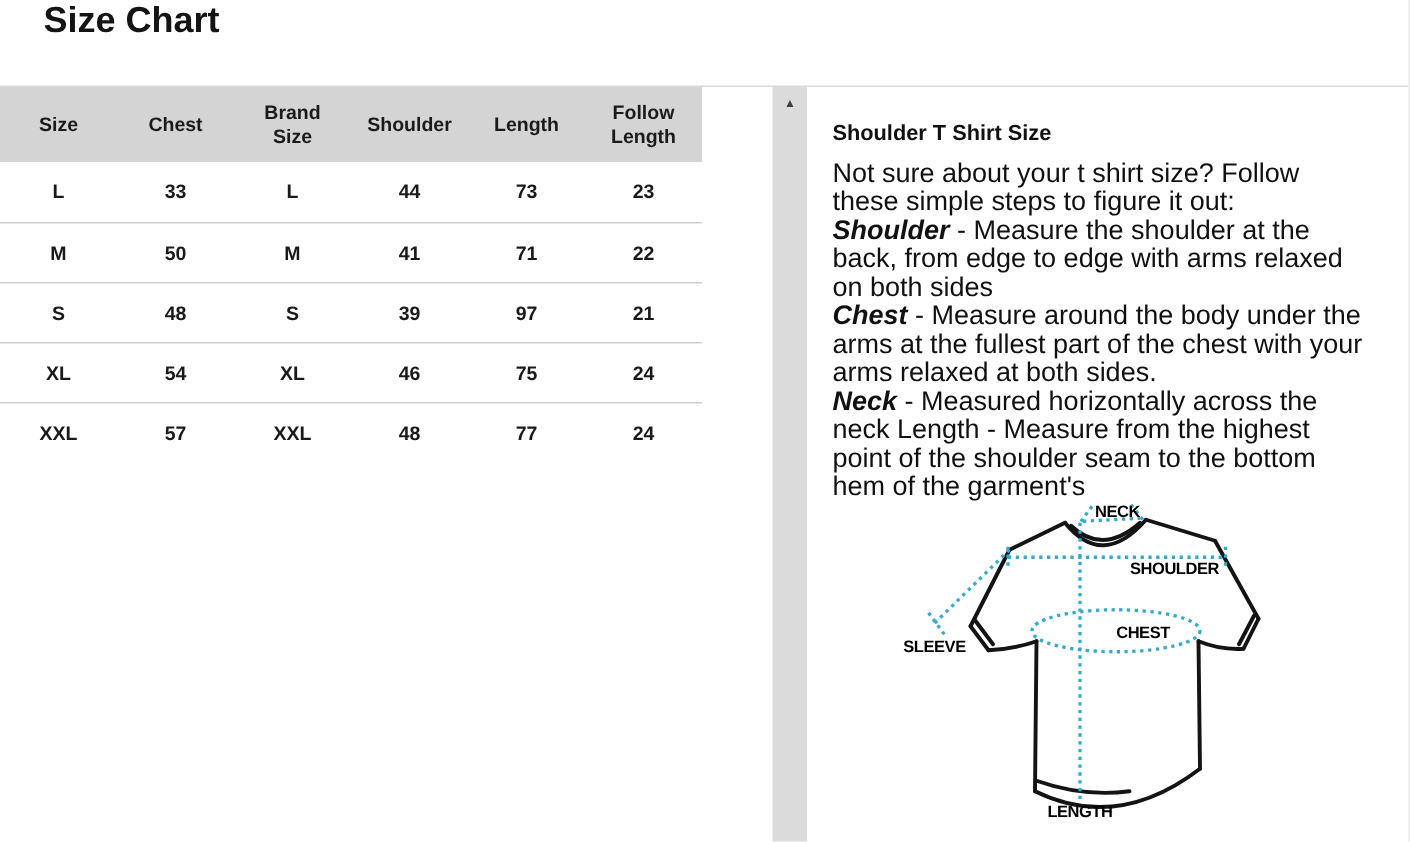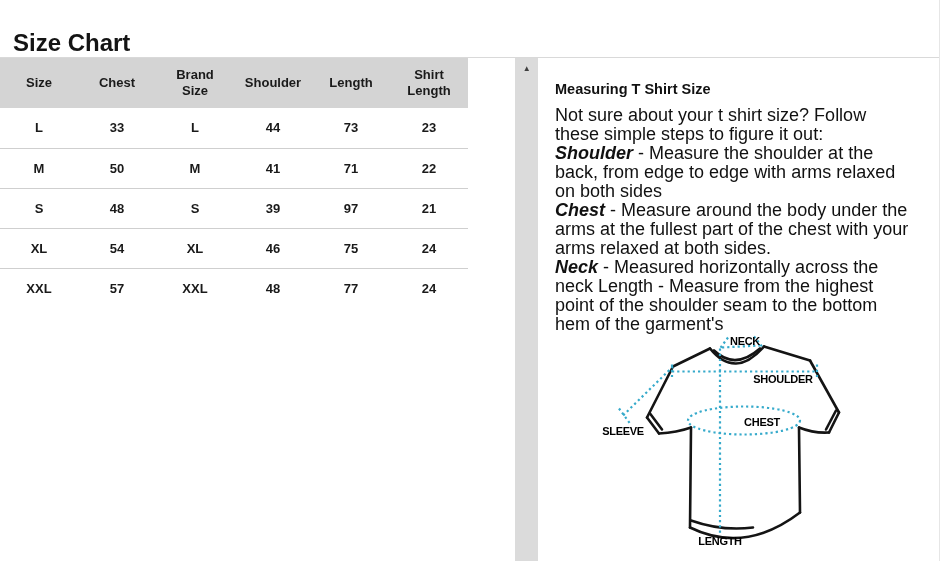--- a/index.html
+++ b/index.html
@@ -3,21 +3,21 @@
 <meta charset="utf-8">
 <style>
   * { margin:0; padding:0; box-sizing:border-box; }
   html,body { width:940px; height:561px; }
   body {
     font-family:"Liberation Sans", sans-serif;
     background:#ffffff; color:#111;
     overflow:hidden; position:relative;
     border-right:1px solid #e6e6e6;
   }
-  .titlebar { height:57px; display:flex; align-items:flex-end; padding-left:13px; background:#fff; }
+  .titlebar { height:57px; display:flex; align-items:flex-start; padding-left:29px; background:#fff; }
   .page-title { font-size:24px; font-weight:bold; color:#141414; letter-spacing:0; }
 
   .main { display:flex; height:504px; border-top:1px solid #d9d9d9; }
 
   
   .table-area { width:521px; background:#fff; }
   table.size-table { width:468px; border-collapse:collapse; table-layout:fixed; }
   .size-table th {
     background:#d4d4d4; height:50px; font-size:13px; font-weight:bold;
     color:#1a1a1a; text-align:center; vertical-align:middle; padding:0 6px; line-height:1.25;
@@ -60,21 +60,21 @@
 
   <div class="table-area">
     <table class="size-table">
       <thead>
         <tr>
           <th>Size</th>
           <th>Chest</th>
           <th>Brand Size</th>
           <th>Shoulder</th>
           <th>Length</th>
-          <th>Shirt Length</th>
+          <th>Follow Length</th>
         </tr>
       </thead>
       <tbody>
         <tr>
           <td>L</td>
           <td>33</td>
           <td>L</td>
           <td>44</td>
           <td>73</td>
           <td>23</td>
@@ -113,21 +113,21 @@
         </tr>
       </tbody>
     </table>
   </div>
 
   <div class="scrollbar">
     <div class="scroll-up">▲</div>
   </div>
 
   <div class="right-panel">
-    <div class="rp-heading">Measuring T Shirt Size</div>
+    <div class="rp-heading">Shoulder T Shirt Size</div>
 
     <div class="rp-text">
       <div>Not sure about your t shirt size? Follow these simple steps to figure it out:</div>
       <div><span class="term">Shoulder</span><span> - Measure the shoulder at the back, from edge to edge with arms relaxed on both sides</span></div>
       <div><span class="term">Chest</span><span> - Measure around the body under the arms at the fullest part of the chest with your arms relaxed at both sides.</span></div>
       <div><span class="term">Neck</span><span> - Measured horizontally across the neck Length - Measure from the highest point of the shoulder seam to the bottom hem of the garment's</span></div>
     </div>
 
     <div class="diagram">
       <svg width="290" height="230" viewBox="0 0 290 229">

